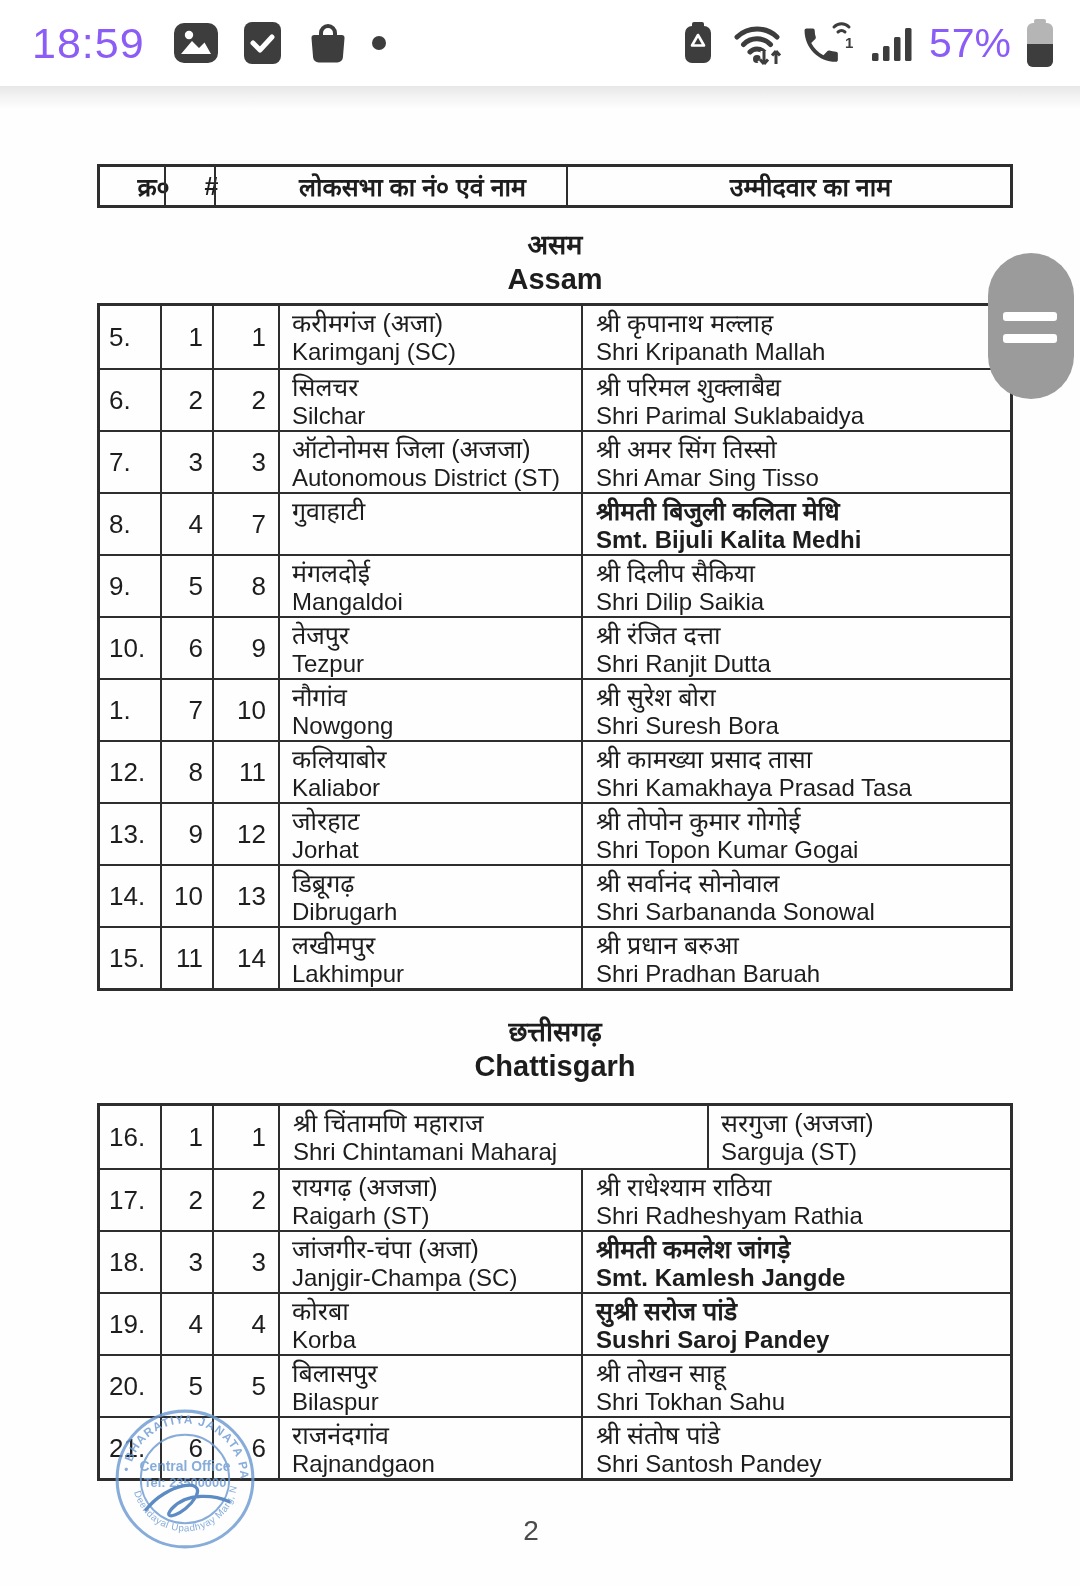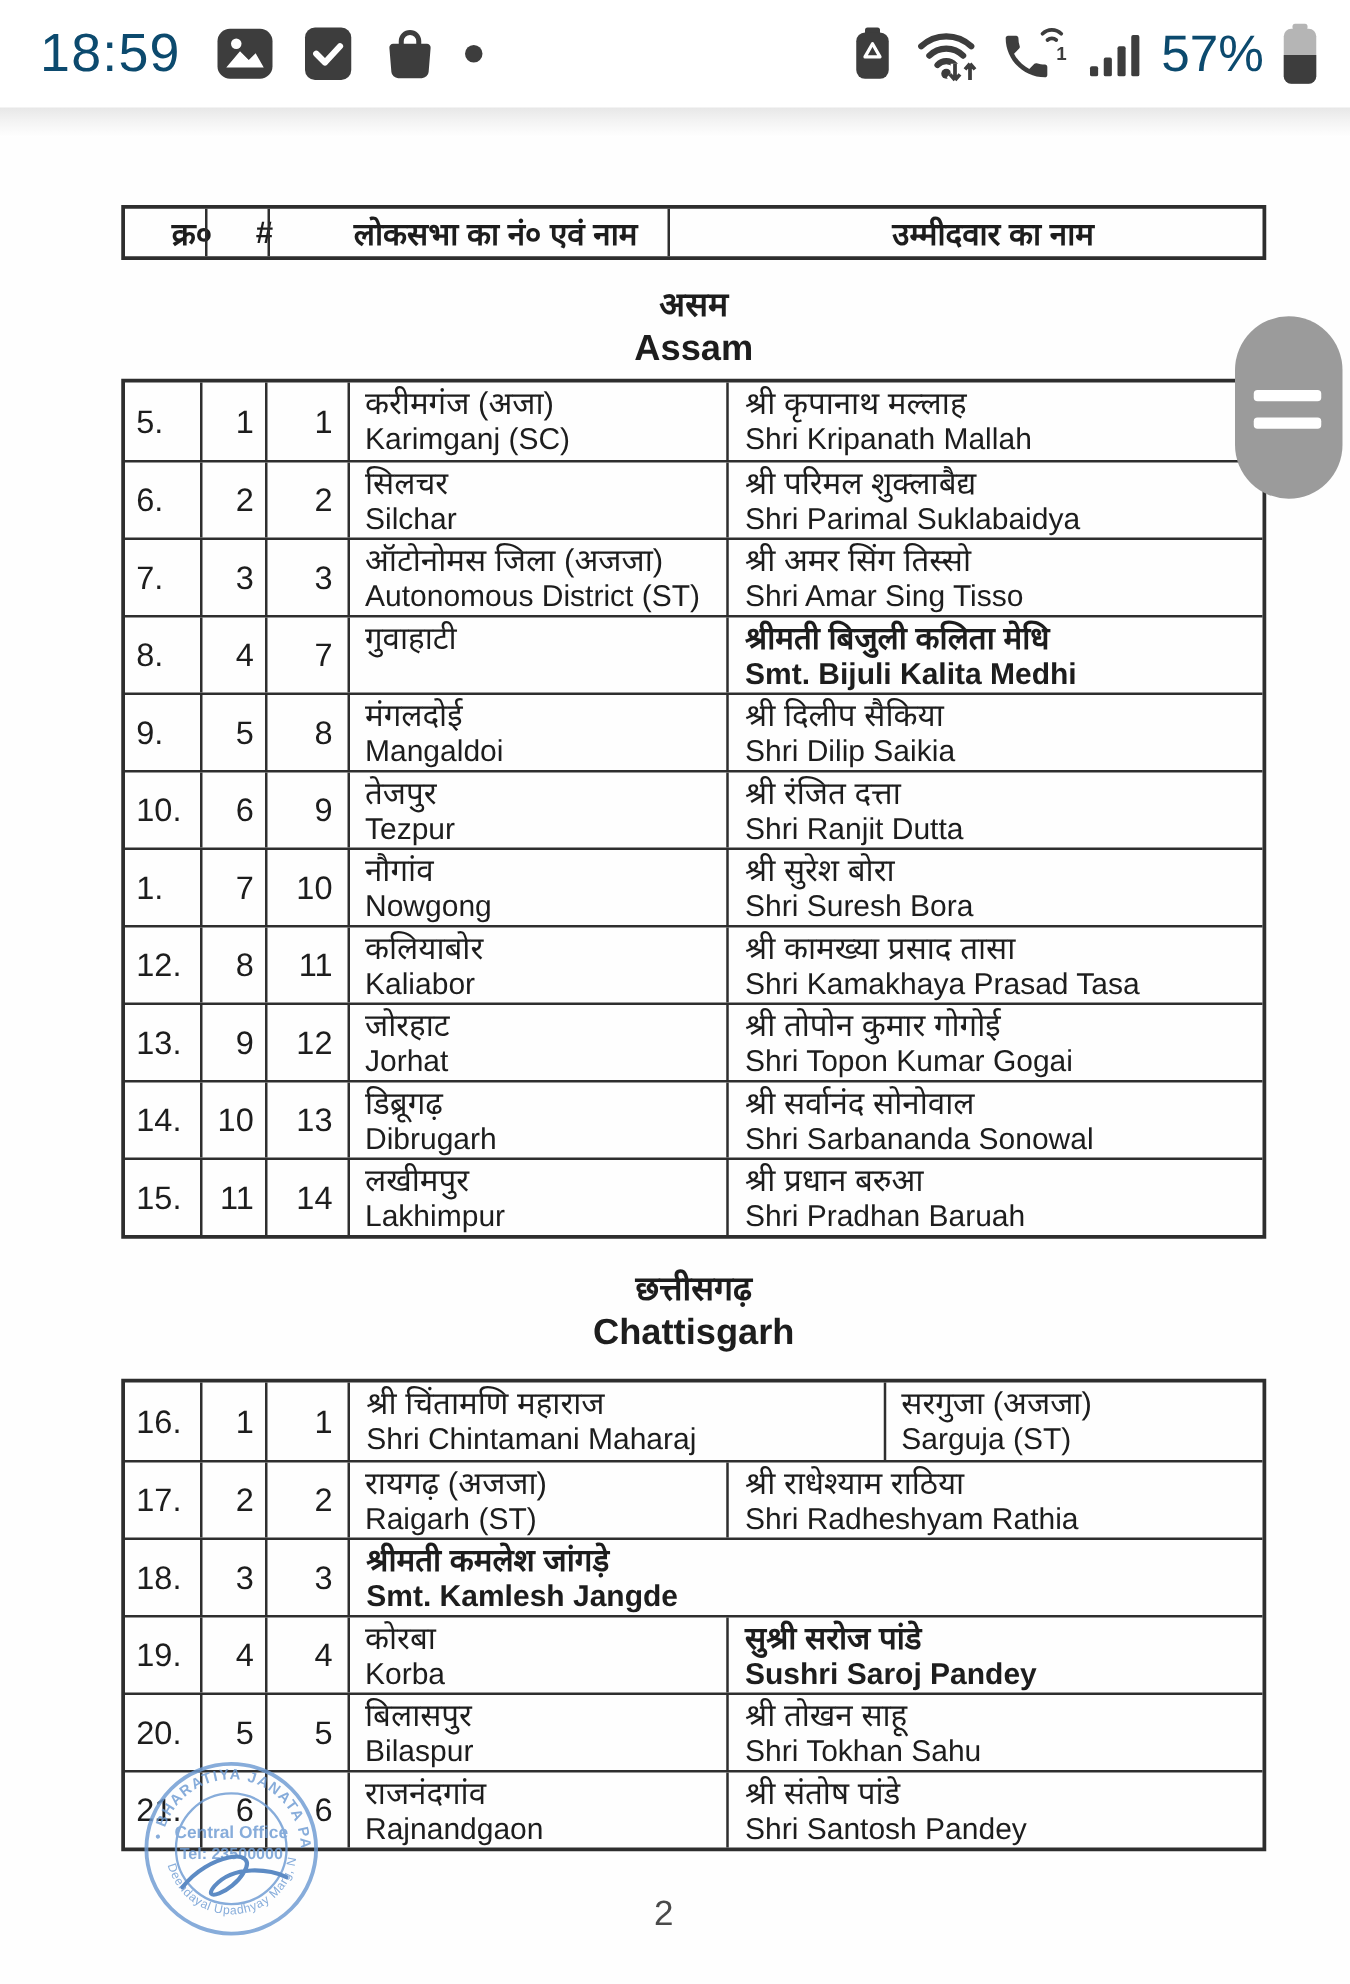--- a/index.html
+++ b/index.html
@@ -6,21 +6,21 @@
   body{
     width:1080px;height:1587px;position:relative;overflow:hidden;
     background:#ffffff;
     font-family:"Liberation Sans","DejaVu Sans",sans-serif;
     color:#1d1d1d;
   }
   
   .statusbar{
     position:absolute;top:0;left:0;right:0;height:86px;
     display:flex;align-items:center;padding:0 26px 0 32px;box-sizing:border-box;
-    background:#ffffff;color:#0c4a6e;
+    background:#ffffff;color:#8b5cf6;
   }
   .sb-time{font-size:43px;letter-spacing:1px;margin-right:28px;}
   .sb-left{display:flex;align-items:center;gap:20px;}
   .sb-spacer{flex:1;}
   .sb-right{display:flex;align-items:center;gap:13px;}
   .sb-pct{font-size:41px;margin:0 2px;}
   
   .page-band{
     position:absolute;top:86px;left:0;right:0;height:24px;
     background:linear-gradient(180deg,#e7e7e7 0%,#f3f3f3 45%,#ffffff 100%);
@@ -31,21 +31,21 @@
     position:absolute;left:97px;top:54px;width:916px;height:44px;
     display:flex;border:3px solid #2e2e2e;box-sizing:border-box;
   }
   .hdr-cell{
     display:flex;align-items:center;justify-content:center;
     font-weight:bold;font-size:25px;box-sizing:border-box;
     border-left:2px solid #2e2e2e;
     padding-left:43px;
   }
   .hdr-cell:first-child{border-left:none;}
-  .hc1{width:64px;}.hc2{width:50px;}.hc3{width:320px;}.hc4{flex:1;}
+  .hc1{width:64px;}.hc2{width:50px;}.hc3{width:352px;}.hc4{flex:1;}
   .section-heading{
     position:absolute;left:97px;width:916px;text-align:center;line-height:32px;
   }
   .sh-hi{font-size:27px;font-weight:bold;font-family:Liberation Mono, monospace;}
   .sh-en{font-size:29px;font-weight:bold;}
   .heading-0{top:121px;}
   .heading-1{top:908px;}
   .dtable{
     position:absolute;left:97px;width:916px;
     border:3px solid #2e2e2e;box-sizing:border-box;background:transparent;
@@ -362,20 +362,24 @@
     <div class="cell c5">
       <div class="hi">श्री राधेश्याम राठिया</div>
       <div class="en">Shri Radheshyam Rathia</div>
     </div>
   </div>
 
   <div class="trow">
     <div class="cell c1">18.</div>
     <div class="cell c2">3</div>
     <div class="cell c3">3</div>
+    <div class="cell c4">
+      <div class="hi">जांजगीर-चंपा (अजा)</div>
+      <div class="en">Janjgir-Champa (SC)</div>
+    </div>
     <div class="cell c5 bold">
       <div class="hi">श्रीमती कमलेश जांगड़े</div>
       <div class="en">Smt. Kamlesh Jangde</div>
     </div>
   </div>
 
   <div class="trow">
     <div class="cell c1">19.</div>
     <div class="cell c2">4</div>
     <div class="cell c3">4</div>

